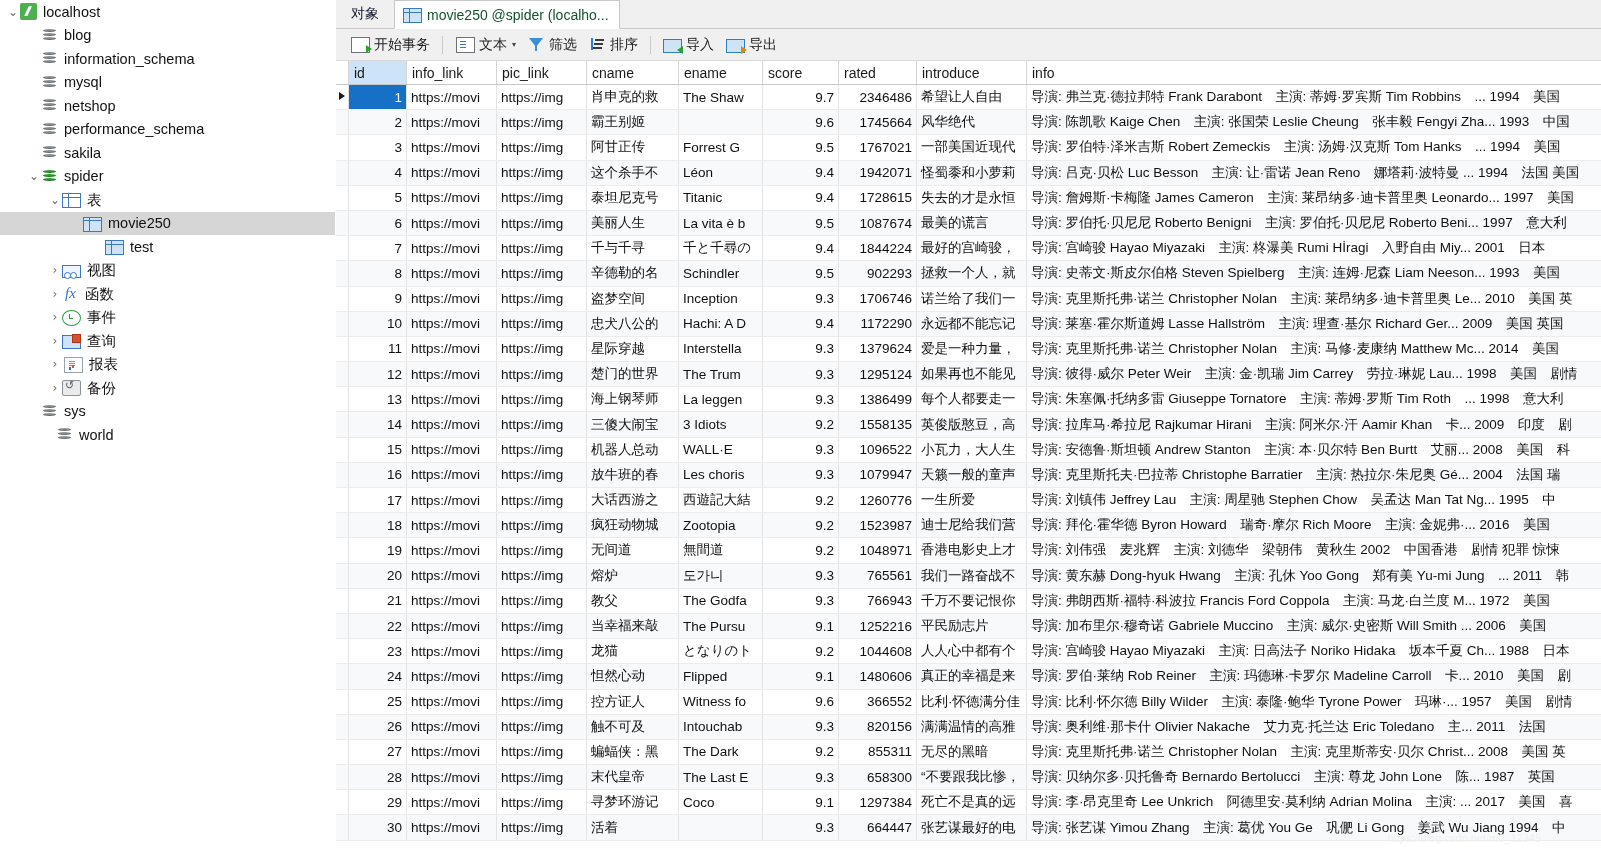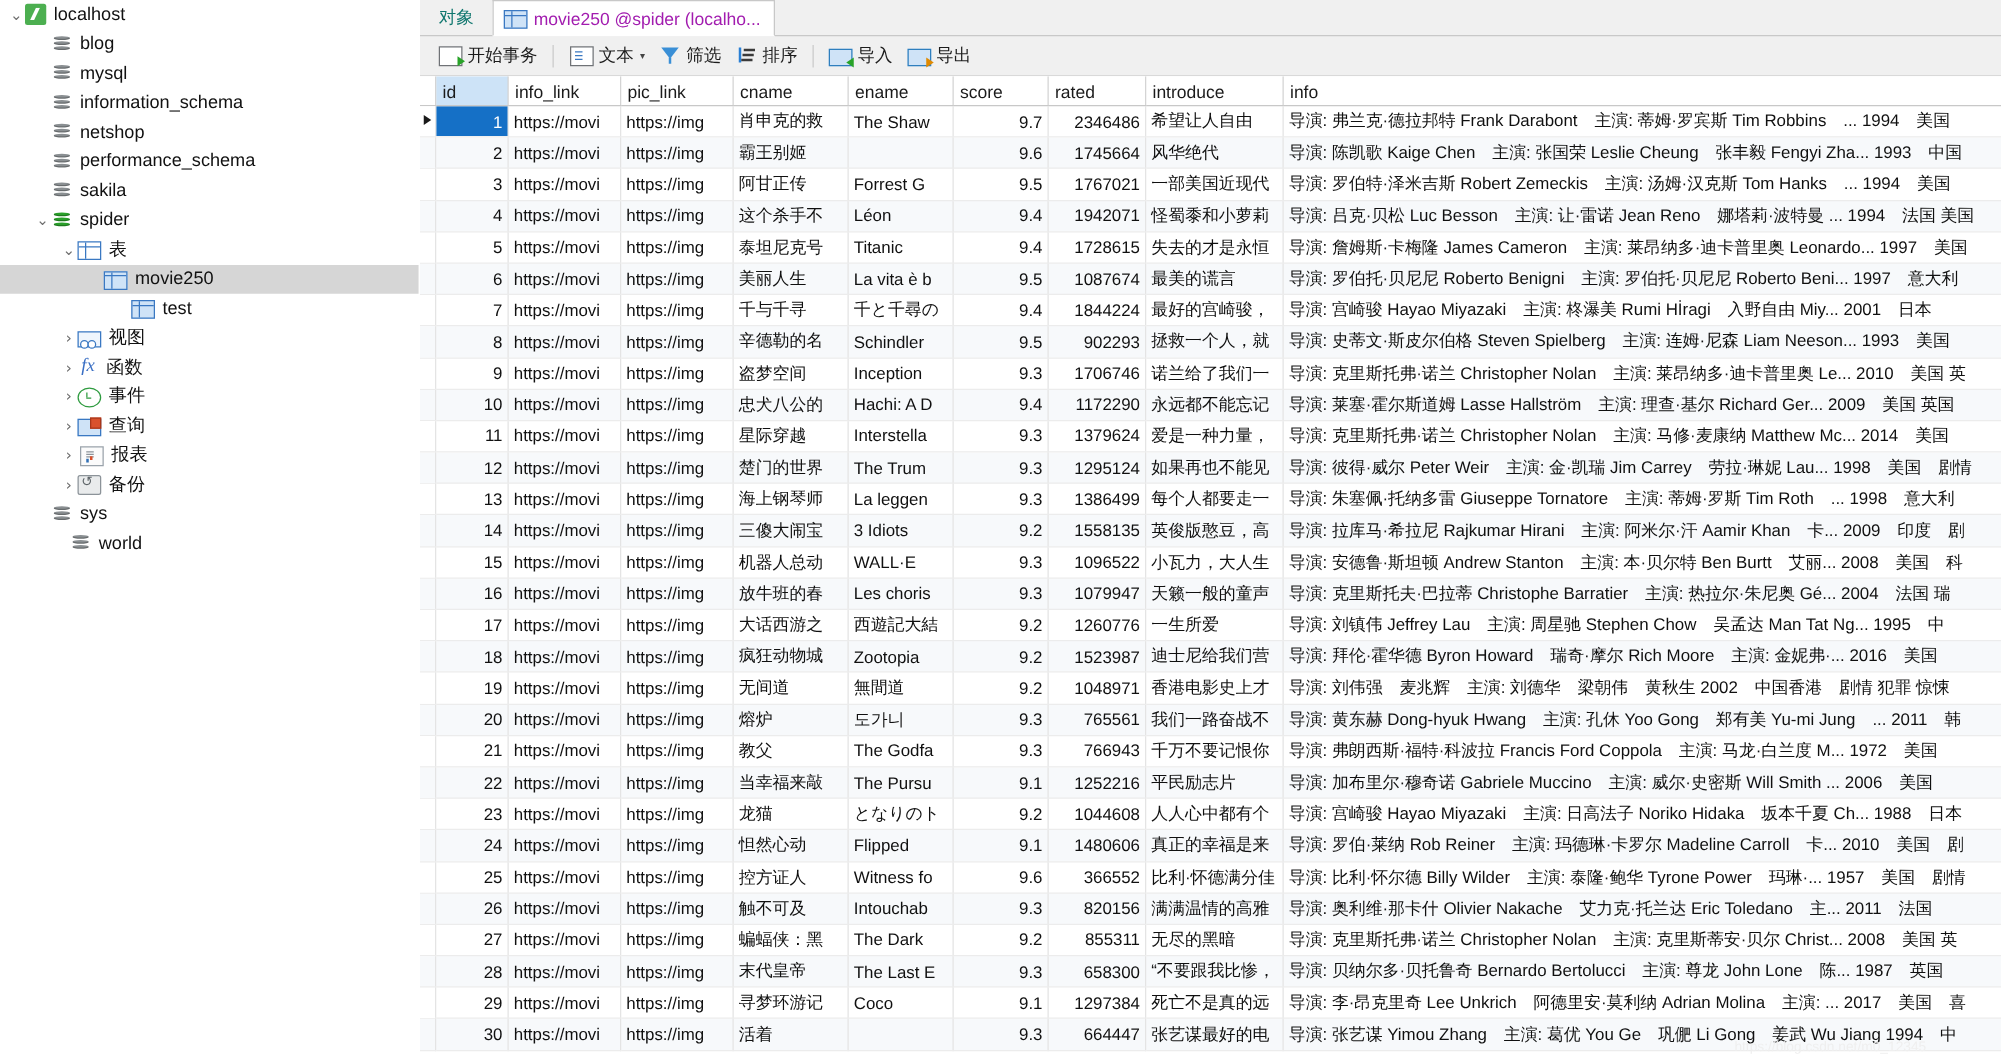--- a/index.html
+++ b/index.html
@@ -217,29 +217,29 @@
     display: flex;
     align-items: center;
     padding: 0 14px;
     font-size: 14px;
     color: #4b4b4b;
     background: #f0f0f0;
     border: 1px solid transparent;
     white-space: nowrap;
   }
   .tab.inactive {
-    color: #0f766e;
+    color: #0f172a;
     background:#f0f0f0;
   }
   .tab.active {
     background: #ffffff;
     border: 1px solid #c8c8c8;
     border-bottom: 1px solid #ffffff;
     margin-bottom: -1px;
-    color: #a21caf;
+    color: #14532d;
     padding: 0 10px 0 8px;
   }
   .tab .ic { margin-right: 5px; }
 
   
   .toolbar {
     height: 31px;
     min-height: 31px;
     background: #f0f0f0;
     display: flex;
@@ -403,30 +403,30 @@
           </span>
           <span class="lbl">blog</span>
         </div>
         <div class="tree-row" style="padding-left: 27px;">
           <span class="twisty blank">&nbsp;</span>
           <span class="ic ic-db">
             <i></i>
             <i></i>
             <i></i>
           </span>
-          <span class="lbl">mysql</span>
+          <span class="lbl">information_schema</span>
         </div>
         <div class="tree-row" style="padding-left: 27px;">
           <span class="twisty blank">&nbsp;</span>
           <span class="ic ic-db">
             <i></i>
             <i></i>
             <i></i>
           </span>
-          <span class="lbl">information_schema</span>
+          <span class="lbl">mysql</span>
         </div>
         <div class="tree-row" style="padding-left: 27px;">
           <span class="twisty blank">&nbsp;</span>
           <span class="ic ic-db">
             <i></i>
             <i></i>
             <i></i>
           </span>
           <span class="lbl">netshop</span>
         </div>

